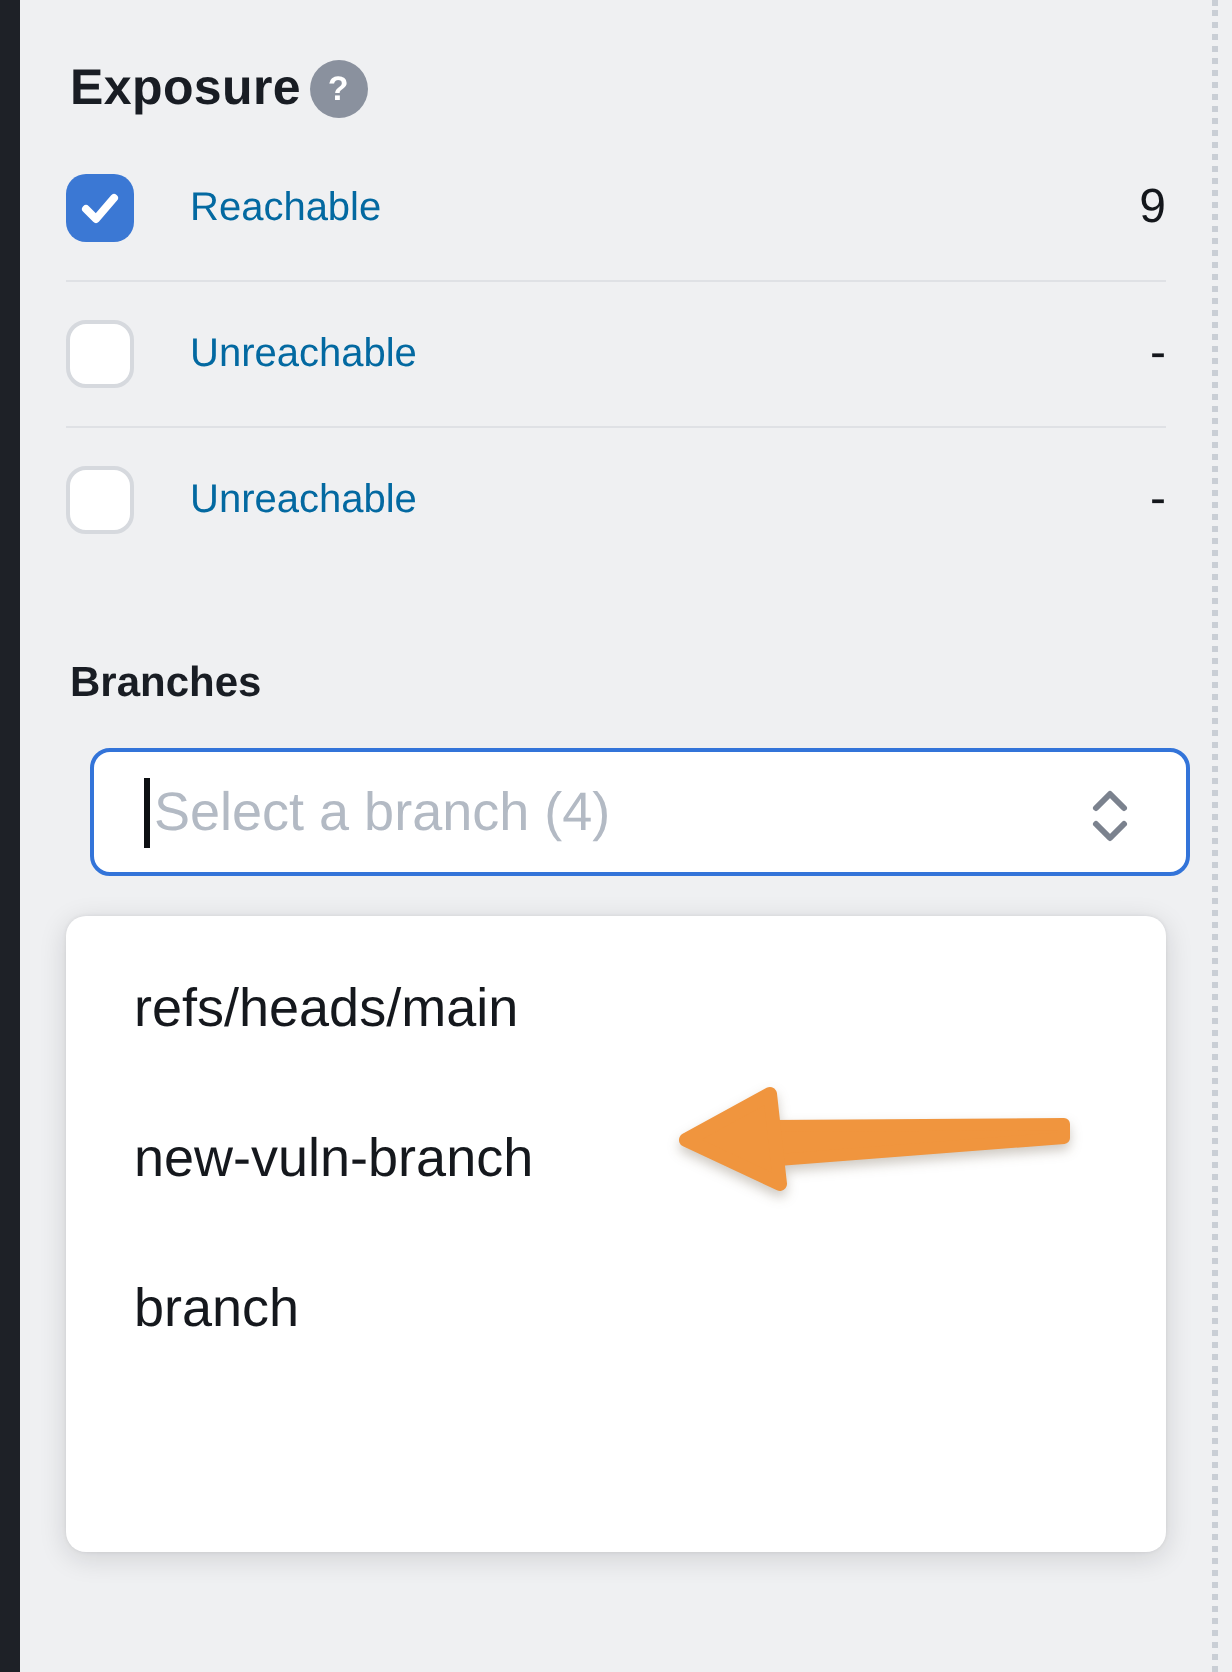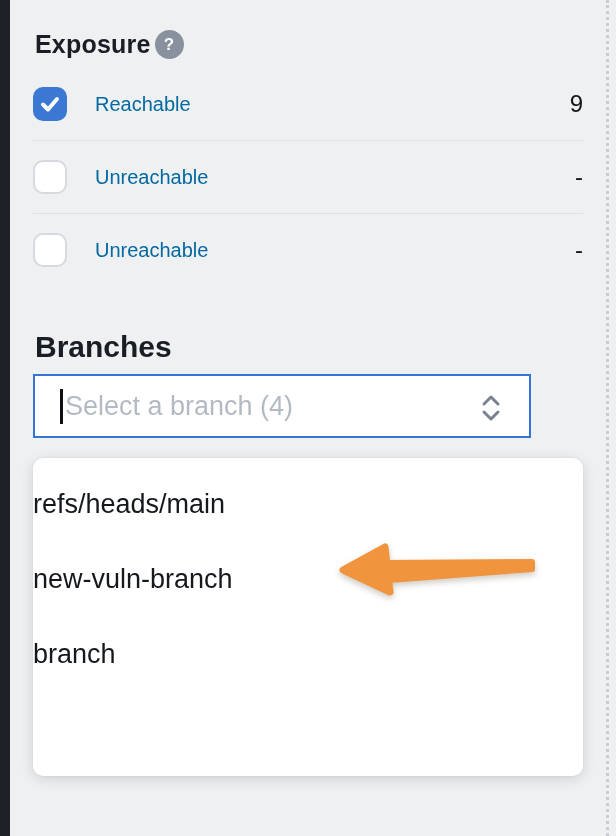--- a/index.html
+++ b/index.html
@@ -20,34 +20,34 @@
   .check-row{height:72px;display:flex;align-items:center;}
   .divider{height:1px;background:#dfe1e5;}
   .checkbox{width:34px;height:34px;border-radius:10px;box-sizing:border-box;flex:0 0 34px;
     display:flex;align-items:center;justify-content:center;cursor:pointer;}
   .checkbox.unchecked{background:#ffffff;border:2px solid #d6d9de;}
   .checkbox.checked{background:#3b78d4;border:none;}
   .row-label{margin-left:28px;font-size:20px;color:#0369a1;}
   .row-count{margin-left:auto;font-size:24px;color:#14171c;}
 
   
-  .branches-title{position:absolute;top:330px;left:35px;font-size:30px;font-weight:600;color:#191d24;}
-  .select-box{position:absolute;top:374px;left:33px;width:498px;height:64px;box-sizing:border-box;
-    background:#ffffff;border:2.5px solid #3374d9;border-radius:0;}
+  .branches-title{position:absolute;top:330px;left:35px;font-size:21px;font-weight:600;color:#191d24;}
+  .select-box{position:absolute;top:374px;left:45px;width:550px;height:64px;box-sizing:border-box;
+    background:#ffffff;border:2.5px solid #3374d9;border-radius:10px;}
   .select-input{position:absolute;inset:0;width:100%;height:100%;border:none;outline:none;background:transparent;
     padding:0 60px 0 30px;box-sizing:border-box;font-family:inherit;font-size:27px;color:#14171c;border-radius:10px;}
   .select-input::placeholder{color:#b3bac4;opacity:1;}
   .caret{position:absolute;left:25px;top:13px;width:2.5px;height:35px;background:#0d0f12;}
   .updown-icon{position:absolute;right:24px;top:16px;}
 
   
   .dropdown{position:absolute;top:458px;left:33px;width:550px;height:318px;box-sizing:border-box;
     background:#ffffff;border-radius:10px;padding-top:9px;z-index:2;
     box-shadow:0 3px 14px rgba(20,24,31,.14),0 0 2px rgba(20,24,31,.08);}
-  .option{height:75px;display:flex;align-items:center;font-size:27px;color:#15181d;cursor:pointer;}
+  .option{height:75px;display:flex;align-items:center;padding-left:34px;font-size:27px;color:#15181d;cursor:pointer;}
 
   
   .arrow-wrap{position:absolute;left:336px;top:540px;width:202px;height:62px;z-index:3;pointer-events:none;
     filter:drop-shadow(0 3px 3px rgba(60,40,10,.25));}
 
   
   .low-row{position:absolute;left:33px;top:748px;width:550px;height:70px;display:flex;align-items:center;z-index:1;}
 </style>
 </head>
 <body>

